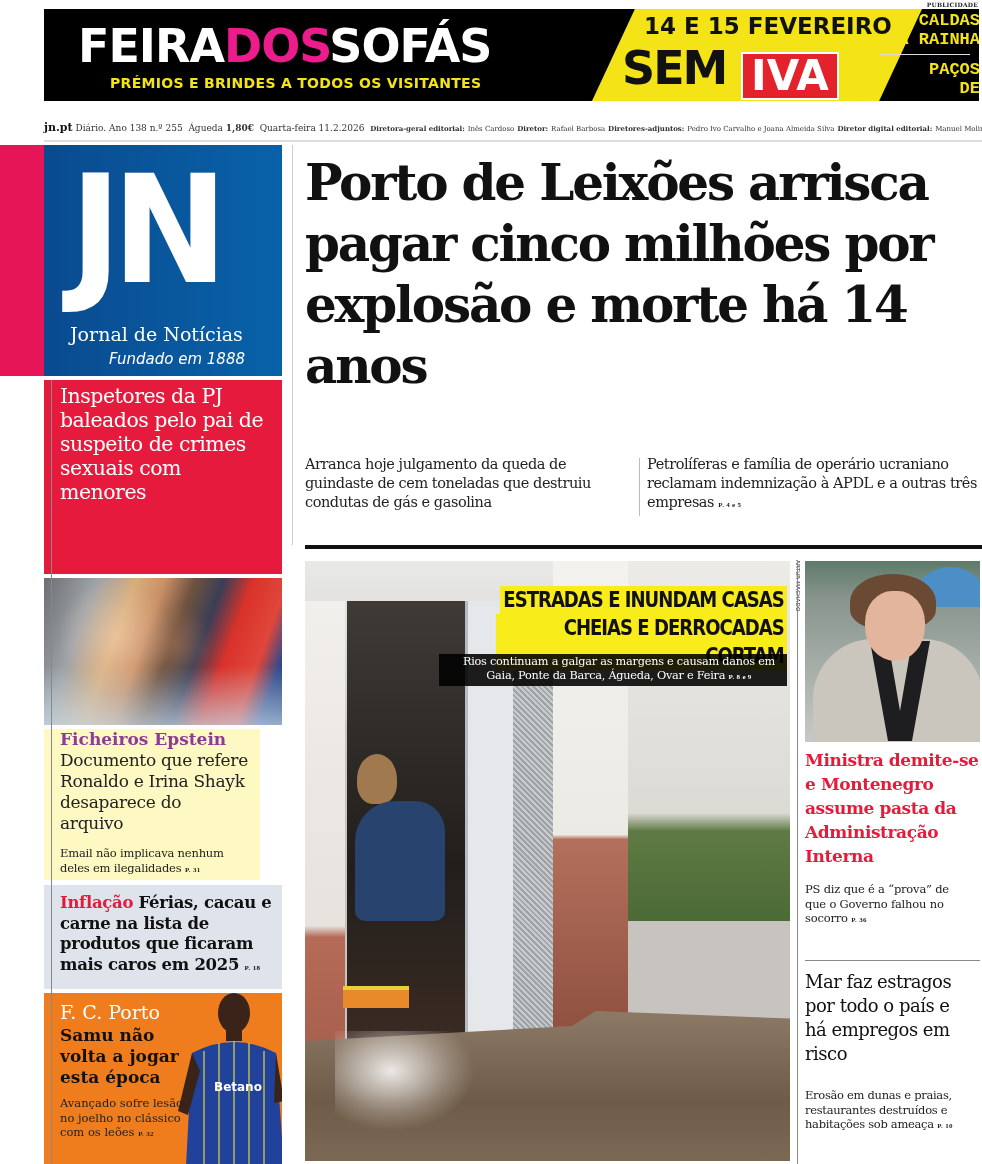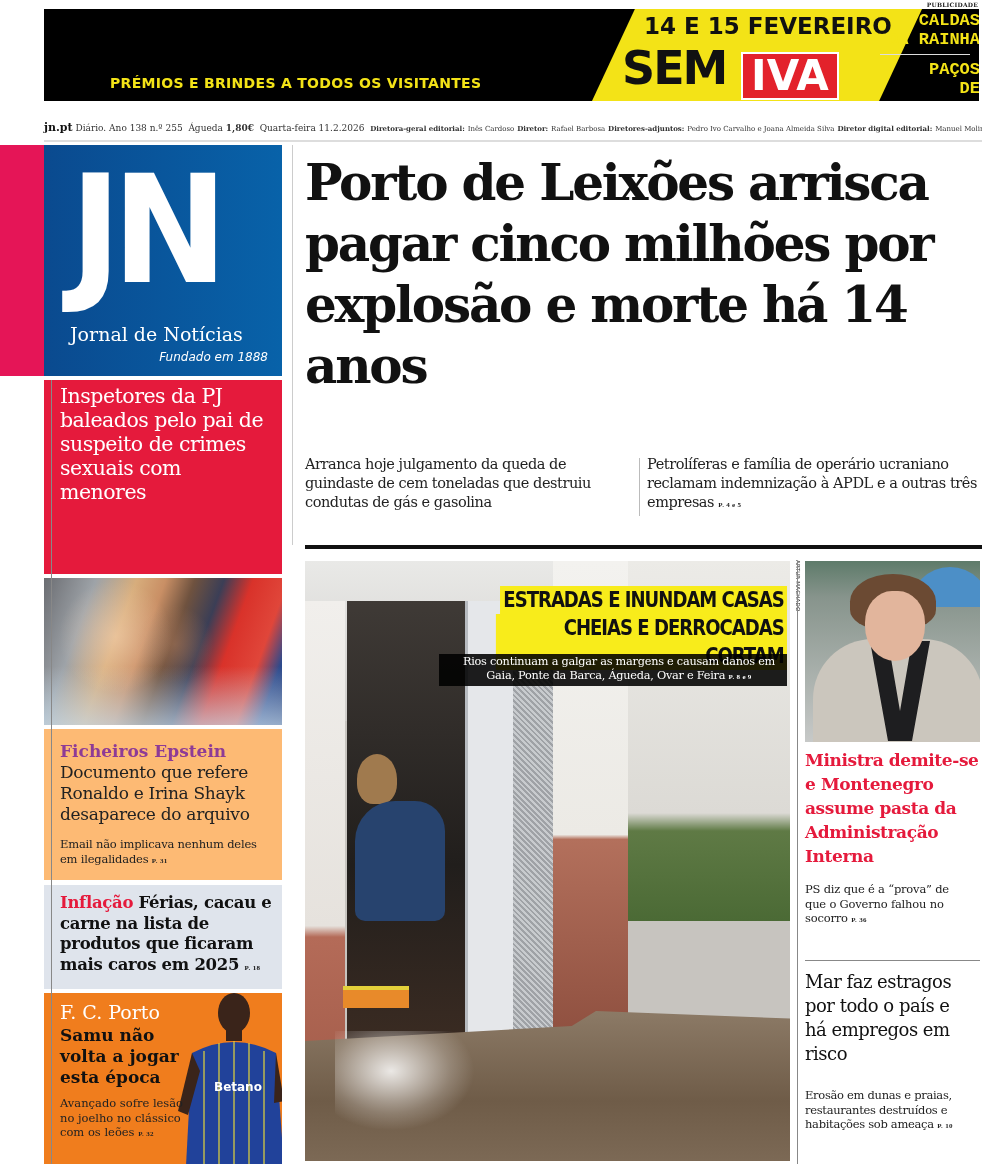--- a/index.html
+++ b/index.html
@@ -25,34 +25,34 @@
   .masthead-line .b { font-weight: bold; font-size: 7px; }
   .masthead-line .s { font-size: 7px; }
   .masthead-line .price { font-weight: bold; }
   .rule-top { position: absolute; left: 44px; top: 140px; width: 938px; height: 2px; background: #ddd; }
 
   
   .pink-bar { position: absolute; left: 0; top: 145px; width: 44px; height: 231px; background: #e51557; }
   .logo { position: absolute; left: 44px; top: 145px; width: 238px; height: 231px; background: linear-gradient(90deg, #0a4a8f 0%, #0862a9 100%); }
   .logo-jn { position: absolute; left: 26px; top: 10px; font-family: "DejaVu Sans", sans-serif; font-weight: bold; font-size: 150px; line-height: 150px; color: #fff; letter-spacing: -10px; transform: scaleX(.92); transform-origin: left; }
   .logo-name { position: absolute; left: 26px; top: 178px; font-family: "DejaVu Serif", serif; font-size: 19px; color: #fff; }
-  .logo-founded { position: absolute; right: 14px; top: 205px; font-family: "DejaVu Sans", sans-serif; font-style: italic; font-size: 12px; color: #fff; }
+  .logo-founded { position: absolute; right: 37px; top: 205px; font-family: "DejaVu Sans", sans-serif; font-style: italic; font-size: 15px; color: #fff; }
 
   .vline-left { position: absolute; left: 51px; top: 380px; width: 1px; height: 784px; background: #888; }
 
   .story-red { position: absolute; left: 44px; top: 380px; width: 238px; height: 194px; background: #e51a3c; color: #fff; padding: 4px 14px 8px 16px; }
   .story-red .hl { font-family: "DejaVu Serif", serif; font-size: 20.5px; line-height: 24px; letter-spacing: -.5px; }
   .story-red .sub { margin-top: 22px; font-size: 11.5px; line-height: 15px; letter-spacing: -.2px; }
   .pg { font-family: Liberation Serif, serif; font-weight: bold; font-size: 7px; letter-spacing: .3px; white-space: nowrap; }
   .story-red .pg { color: #111; }
 
   .photo-ronaldo { position: absolute; left: 44px; top: 578px; width: 238px; height: 147px; overflow: hidden; background: linear-gradient(110deg, #6b6d72 0%, #9ea3a8 18%, #d7ad7c 32%, #c98f65 42%, #6f523f 52%, #3b3e56 62%, #d9322a 72%, #e0463a 84%, #2d4a8c 92%, #1f3a78 100%); }
   .photo-ronaldo .shade { position: absolute; inset: 0; background: radial-gradient(circle at 30% 40%, rgba(255,220,190,.45) 0, rgba(255,220,190,0) 30%), radial-gradient(circle at 55% 45%, rgba(170,120,90,.5) 0, rgba(170,120,90,0) 25%), linear-gradient(180deg, rgba(0,0,0,0) 60%, rgba(200,220,235,.7) 100%); }
 
-  .story-epstein { position: absolute; left: 44px; top: 729px; width: 238px; height: 151px; background: #fdba74; padding: 12px 12px 0 16px; }
+  .story-epstein { position: absolute; left: 44px; top: 729px; width: 216px; height: 151px; background: #fef9c3; padding: 0 12px 0 16px; }
   .story-epstein .kicker { font-family: "DejaVu Serif", serif; font-weight: bold; font-size: 17px; color: #8e3b96; line-height: 21px; }
   .story-epstein .hl { font-size: 17px; line-height: 21px; color: #222; letter-spacing: -.3px; }
   .story-epstein .sub { margin-top: 12px; font-size: 11.5px; line-height: 15px; color: #222; letter-spacing: -.2px; }
 
   .story-inflacao { position: absolute; left: 44px; top: 885px; width: 238px; height: 104px; background: #dfe4ec; padding: 8px 8px 0 16px; }
   .story-inflacao .hl { font-family: "DejaVu Serif", serif; font-weight: bold; font-size: 16.5px; line-height: 20.5px; color: #111; letter-spacing: -.3px; }
   .story-inflacao .kicker { color: #e51a3c; }
 
   .story-porto { position: absolute; left: 44px; top: 993px; width: 238px; height: 171px; background: #f07d1d; padding: 8px 8px 0 16px; overflow: hidden; }
   .story-porto .player { position: absolute; right: -4px; top: -2px; width: 112px; height: 175px; }
@@ -106,20 +106,21 @@
 
   .story-mar { position: absolute; left: 805px; top: 970px; width: 177px; }
   .story-mar .hl { font-size: 18px; line-height: 24px; color: #111; letter-spacing: -.5px; }
   .story-mar .sub { margin-top: 22px; font-size: 11.5px; line-height: 14.5px; color: #222; letter-spacing: -.3px; }
 </style>
 </head>
 <body>
 
 <div class="pub-label">PUBLICIDADE</div>
 <div class="ad">
+  <div class="ad-brand"><span>FEIRA</span><span class="pink">DOS</span><span>SOFÁS</span></div>
   <div class="ad-sub">PRÉMIOS E BRINDES A TODOS OS VISITANTES</div>
   <div class="ad-yellow"></div>
   <div class="ad-dates">14 E 15 FEVEREIRO</div>
   <div class="ad-sem">SEM</div>
   <div class="ad-iva">IVA</div>
   <div class="ad-places">
     <div>CALDAS</div>
     <div>DA RAINHA</div>
     <div class="sep"></div>
     <div>PAÇOS</div>

